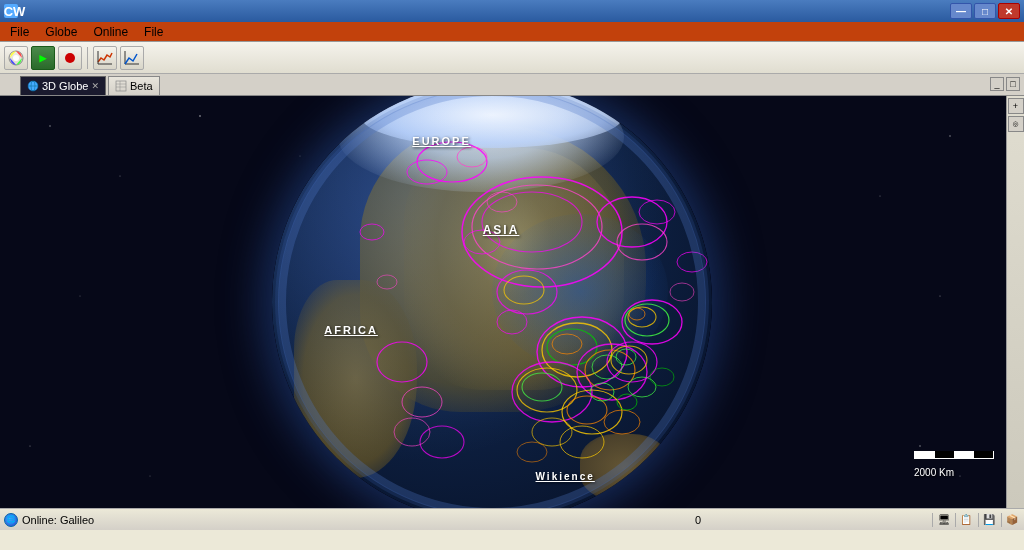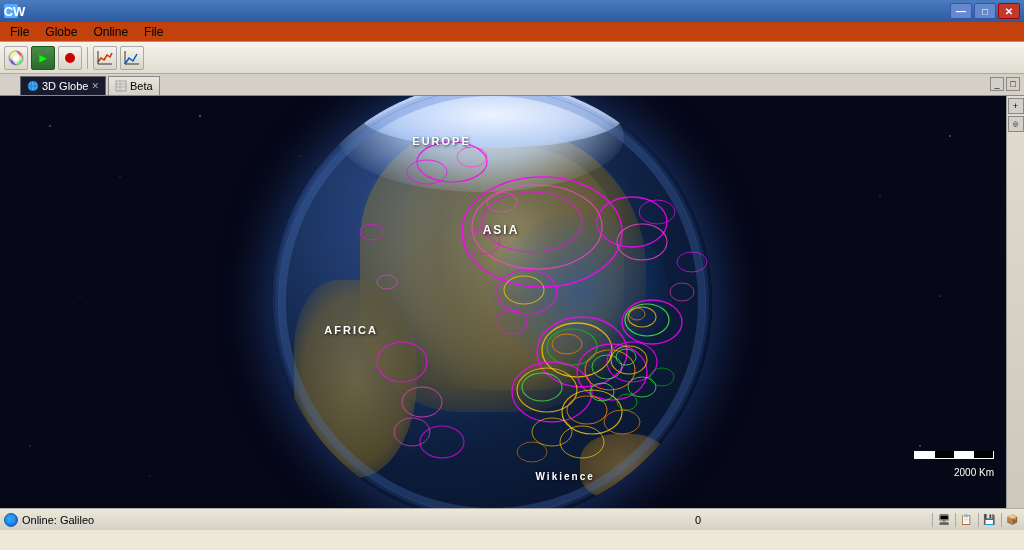--- a/index.html
+++ b/index.html
@@ -151,20 +151,21 @@
 
     
     .globe-label {
       position: absolute;
       color: white;
       font-size: 11px;
       font-weight: bold;
       letter-spacing: 2px;
       text-shadow: 1px 1px 3px rgba(0,0,0,0.8);
       pointer-events: none;
+      text-decoration: underline;
     }
 
     
     #contours-svg {
       position: absolute;
       inset: 0;
       width: 440px; height: 440px;
       pointer-events: none;
     }
 
@@ -198,21 +199,21 @@
     }
     .scale-line {
       height: 8px;
       width: 80px;
       border: 1px solid white;
       border-top: none;
       display: flex;
     }
     .scale-seg-w { flex: 1; background: white; }
     .scale-seg-b { flex: 1; background: black; }
-    .scale-text { text-align: right; margin-top: 8px; }
+    .scale-text { margin-top: 8px; }
 
     
     #statusbar {
       height: 22px;
       background: linear-gradient(to bottom, #ece9d8, #d4d0c8);
       border-top: 1px solid #aaa;
       display: flex; align-items: center;
       padding: 0 4px;
       gap: 4px;
       font-size: 11px;

